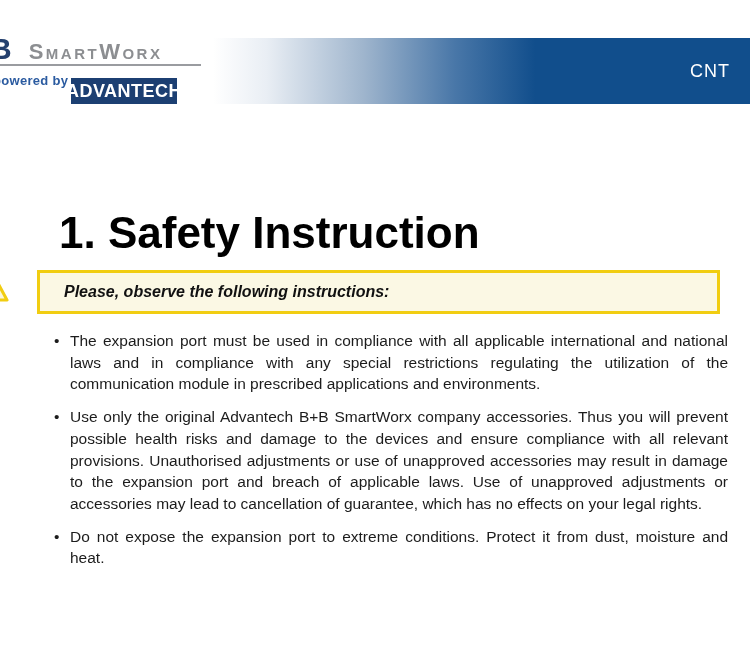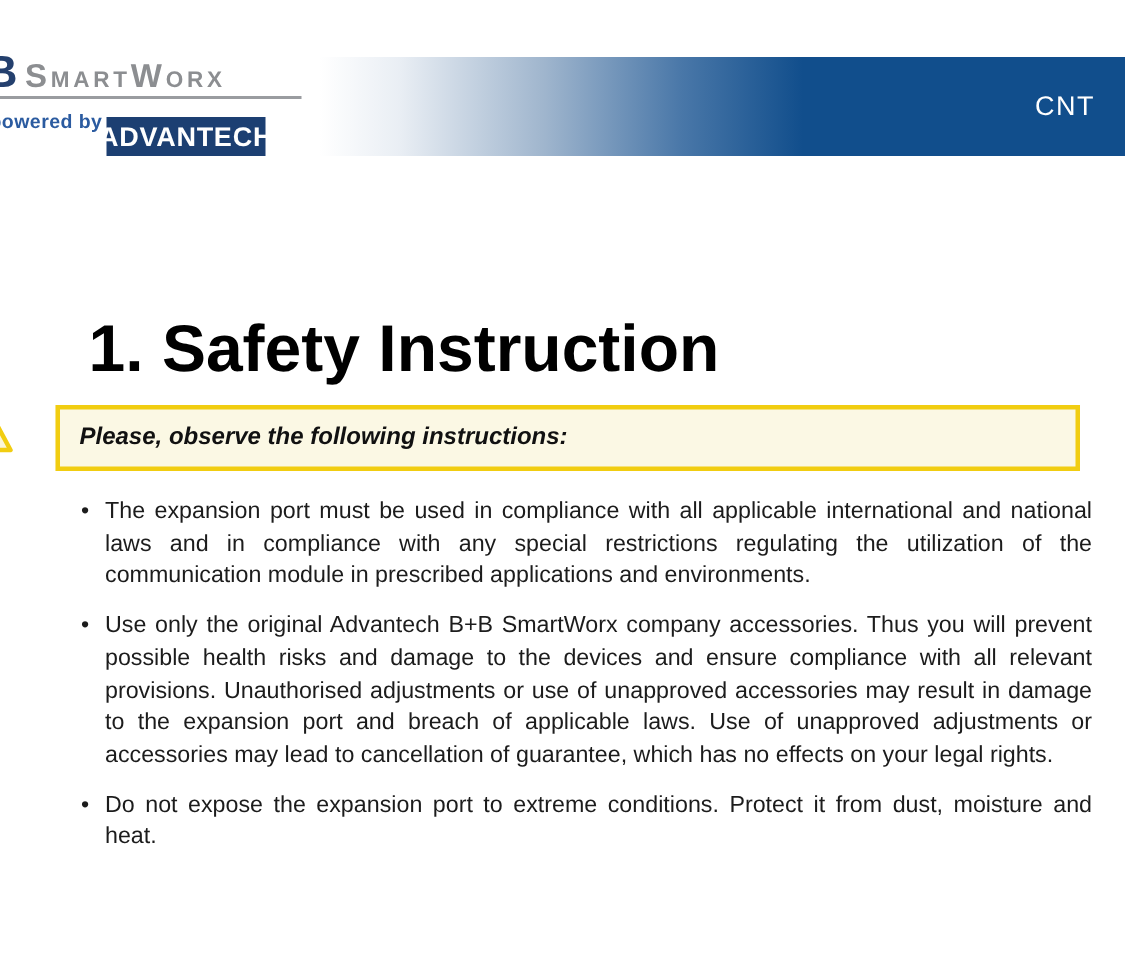--- a/index.html
+++ b/index.html
@@ -16,21 +16,21 @@
     position: absolute; top: 36px; left: -10px;
     white-space: nowrap; line-height: 26px;
   }
   .brand-b {
     font-size: 30px; font-weight: bold; color: #24406E;
     letter-spacing: 1px;
   }
   .brand-rest {
     font-size: 22px; font-weight: 600; color: #8C8E91;
     font-variant: small-caps; letter-spacing: 2.5px;
-    margin-left: 4px;
+    margin-left: 16px;
   }
   .brand-rule {
     position: absolute; top: 64px; left: 0;
     width: 201px; height: 2px; background: #9A9CA0;
   }
   .powered {
     position: absolute; top: 73px; left: -7px;
     font-size: 13px; font-weight: bold; color: #2B5BA0;
     letter-spacing: 0.3px;
   }
@@ -56,21 +56,21 @@
   
   .doc-title {
     position: absolute; top: 182px; left: 31px;
     font-size: 44px; font-weight: bold; color: #000000;
     line-height: 1; white-space: nowrap; margin-left: 28px;
   }
   .notice {
     position: absolute; top: 270px; left: 37px;
     width: 683px; height: 44px; box-sizing: border-box;
     border: 3px solid #F1CD11; background: #FBF8E4;
-    display: flex; align-items: center; padding-left: 13px;
+    display: flex; align-items: center; padding-left: 24px;
   }
   .notice-text {
     font-size: 16px; font-weight: bold; font-style: italic; color: #111111;
   }
   .warn-frag {
     position: absolute; top: 271px; left: -23px;
     width: 32px; height: 32px;
   }
   .bullets {
     position: absolute; top: 330px; left: 52px;

